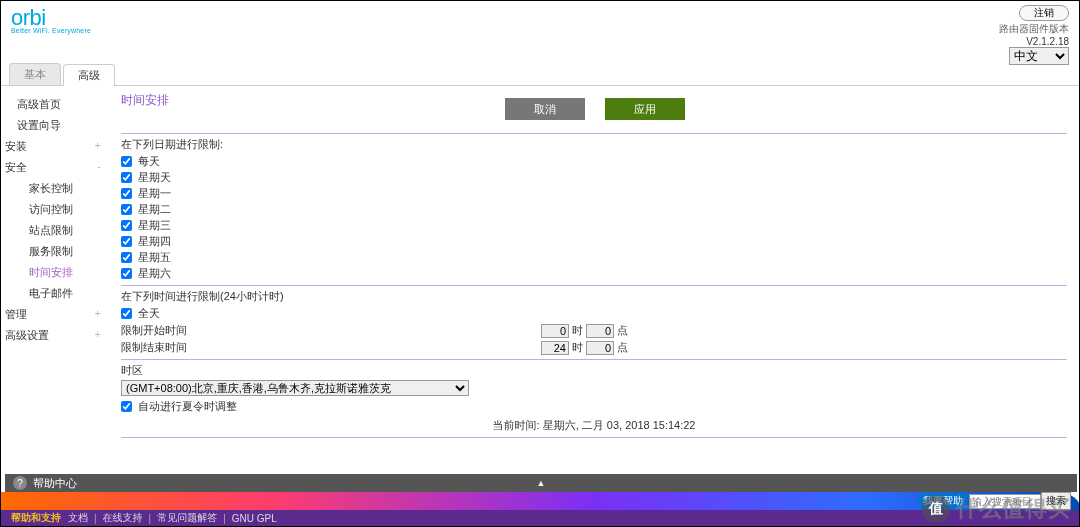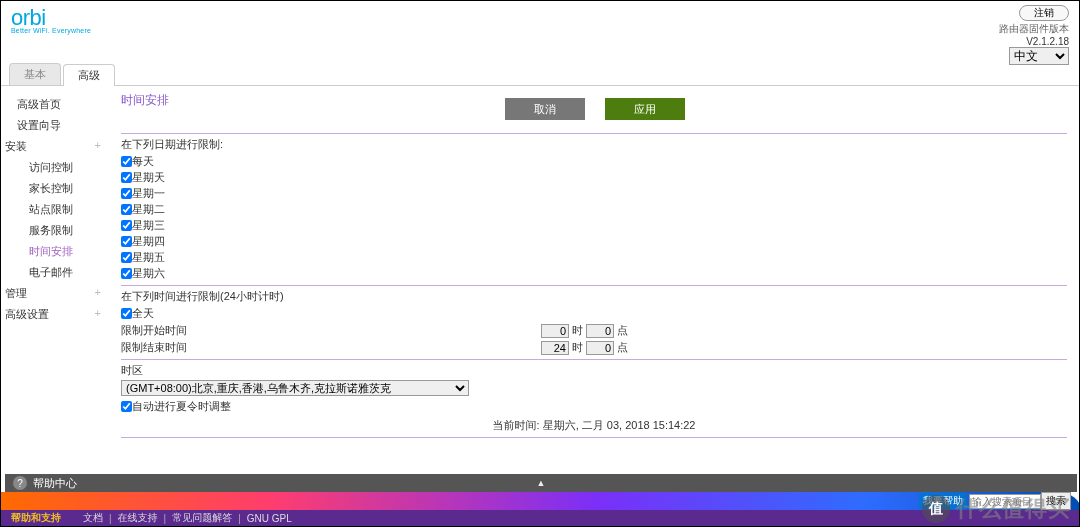--- a/index.html
+++ b/index.html
@@ -25,35 +25,35 @@
     .side-sub { padding: 3px 8px 3px 28px; font-size: 11px; cursor: pointer; }
     .side-active { color: #a060c0; }
     .content { flex: 1; padding: 6px 12px 0 10px; position: relative; }
     .page-title { color: #8855cc; font-size: 12px; margin-bottom: 4px; }
     .btn-row { position: absolute; left: 50%; transform: translateX(-50%); top: 12px; display: flex; gap: 20px; }
     .btn { width: 80px; height: 22px; border: none; color: #fff; font-size: 11px; cursor: pointer; }
     .btn-cancel { background: #777; }
     .btn-apply { background: #4d7c0f; }
     .hr-line { border: none; border-top: 1px solid #c8a8e0; margin: 24px 0 2px 0; }
     .sec-label { font-size: 11px; margin: 3px 0 2px 0; }
-    .day-row { display: flex; align-items: center; gap: 0; font-size: 11px; margin: 1px 0; }
+    .day-row { display: flex; align-items: center; gap: 6px; font-size: 11px; margin: 1px 0; }
     .day-row input[type=checkbox] { width: 11px; height: 11px; }
     .hr-thin { border: none; border-top: 1px solid #c8a8e0; margin: 4px 0 2px 0; }
     .time-row { display: flex; align-items: center; font-size: 11px; margin: 2px 0; }
     .time-row .tlabel { width: 420px; }
     .time-row input[type=text] { width: 28px; border: 1px solid #999; font-size: 11px; text-align: right; padding-right: 2px; background:#eee; }
     .time-row .unit { margin: 0 3px; }
     .tz-select { width: 348px; font-size: 11px; border:1px solid #999; }
     .cur-time { text-align: center; font-size: 11px; margin-top: 4px; }
     .help-bar { position: absolute; left: 0; bottom: 34px; width: 1072px; height: 18px; background: #555; color: #fff; display: flex; align-items: center; font-size: 11px; margin-left:4px; margin-right:4px; }
     .help-bar .qmark { background: #888; border-radius: 50%; width: 14px; height: 14px; display: inline-flex; align-items: center; justify-content: center; margin: 0 6px 0 8px; font-size: 10px; }
     .help-arrow { position: absolute; left: 50%; transform: translateX(-50%); color: #eee; font-size: 9px; }
     .bottom-grad { position: absolute; left: 0; bottom: 16px; width: 1080px; height: 18px; background: linear-gradient(90deg, #ff6a00 0%, #ff3d6e 25%, #7b2ff7 55%, #2e6cff 80%, #004db3 100%); border-top-right-radius: 24px 18px; }
     .footer { position: absolute; left: 0; bottom: 0; width: 1080px; height: 16px; background: #5b2a8e; color: #ddd; font-size: 10px; display: flex; align-items: center; padding-left: 10px; gap: 6px; }
-    .footer .ftitle { color: #f0c020; font-weight: bold; margin-right: 16px; }
+    .footer .ftitle { color: #f0c020; font-weight: bold; margin-right: 1px; }
     .footer a { color: #ddd; text-decoration: none; }
     .sep { color: #aaa; }
     .watermark { position: absolute; right: 8px; bottom: 2px; display: flex; align-items: center; gap: 6px; }
     .wm-badge { width: 28px; height: 28px; border-radius: 50%; background: rgba(80,80,80,0.6); color: #fff; display: flex; align-items: center; justify-content: center; font-size: 14px; font-weight: bold; }
     .wm-text { color: rgba(130,130,130,0.6); font-size: 22px; font-weight: bold; letter-spacing: 1px; }
     .search-over { position: absolute; right: 8px; bottom: 16px; display: flex; align-items: center; }
     .search-over input { width: 72px; font-size: 10px; padding: 1px 2px; border:1px solid #999; }
     .search-over button { font-size: 10px; padding: 1px 4px; border:1px solid #999; background:#eee; }
     .search-label { font-size: 10px; color: #fff; background: rgba(0,120,200,0.8); padding: 1px 4px; margin-right: 2px; }
   </style>
@@ -78,22 +78,23 @@
 <div class="tabs">
   <div class="tab">基本</div>
   <div class="tab active">高级</div>
 </div>
 
 <div class="main">
   <div class="sidebar">
     <div class="side-item">高级首页</div>
     <div class="side-item">设置向导</div>
     <div class="side-group">安装</div>
+    <div class="side-group open">安全</div>
+    <div class="side-sub">家长控制</div>
     <div class="side-sub">访问控制</div>
-    <div class="side-sub">家长控制</div>
     <div class="side-sub">站点限制</div>
     <div class="side-sub">服务限制</div>
     <div class="side-sub side-active">时间安排</div>
     <div class="side-sub">电子邮件</div>
     <div class="side-group">管理</div>
     <div class="side-group">高级设置</div>
   </div>
 
   <div class="content">
     <div class="page-title">时间安排</div>

